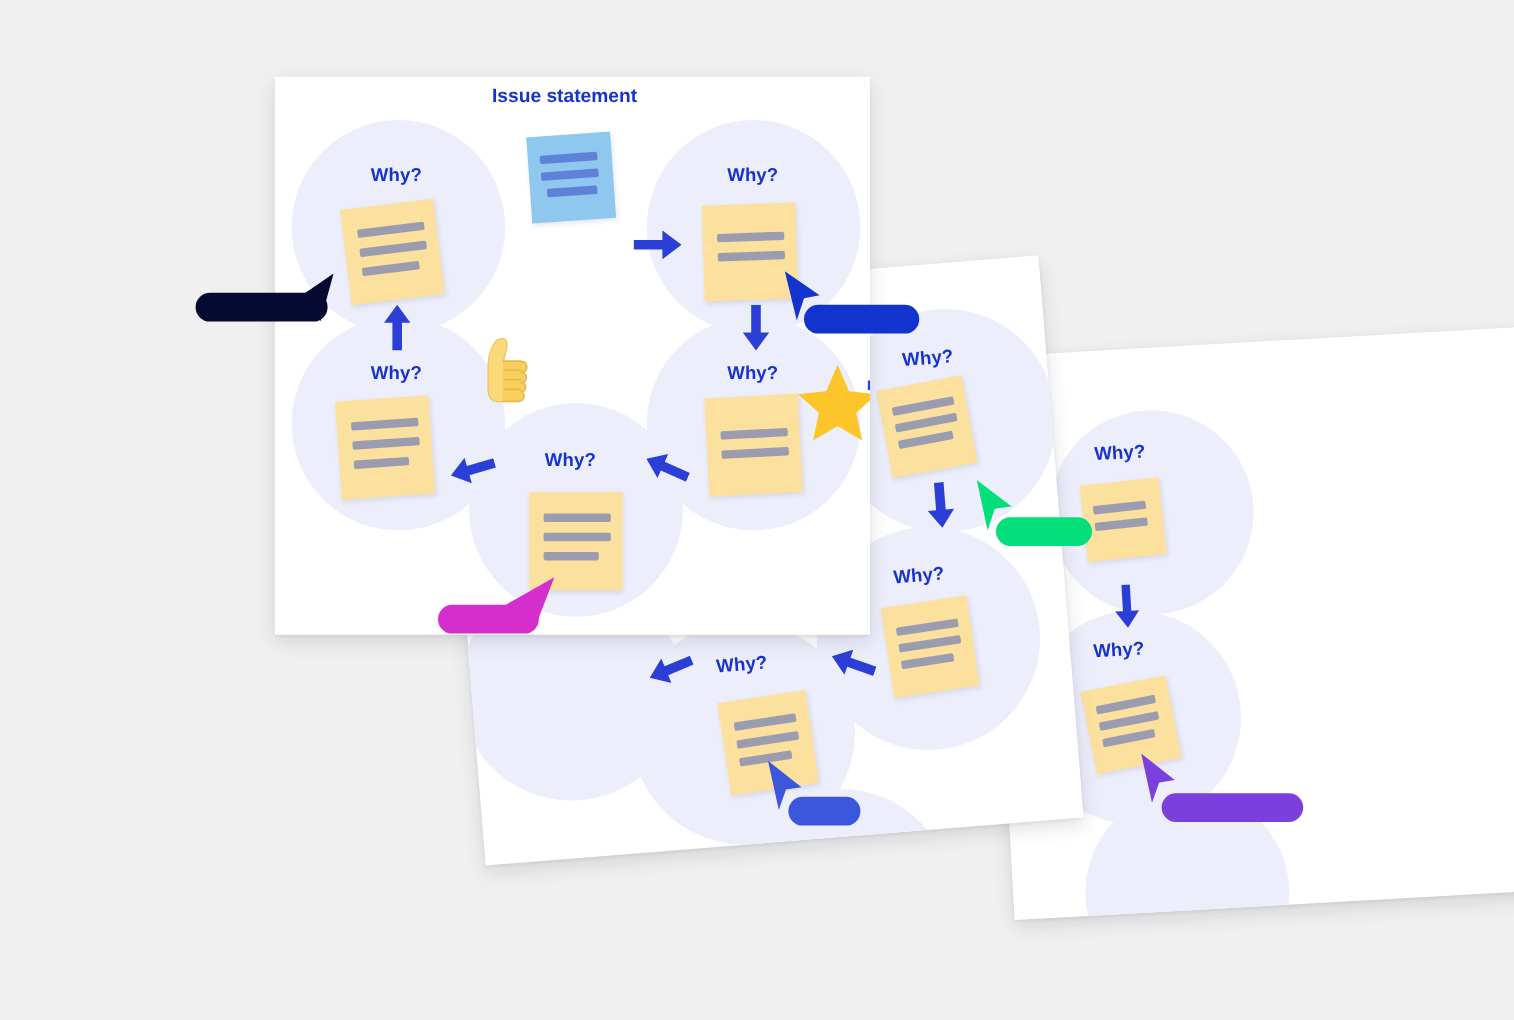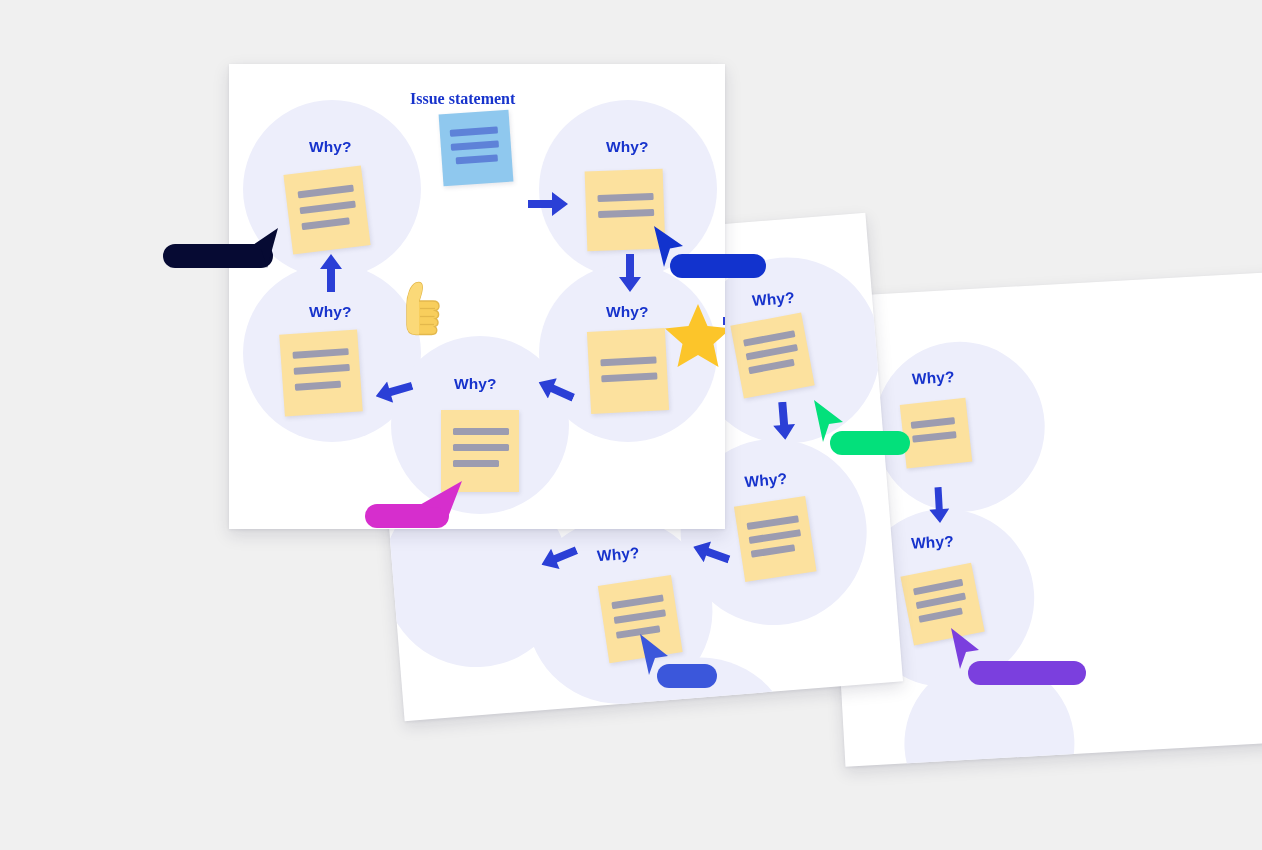--- a/index.html
+++ b/index.html
@@ -185,21 +185,21 @@
 
   <div class="board" id="board-front">
     <div class="board-inner">
 
       <div class="why-circle" style="left:14px;top:36px;width:178px;height:178px;"></div>
       <div class="why-circle" style="left:310px;top:36px;width:178px;height:178px;"></div>
       <div class="why-circle" style="left:14px;top:200px;width:178px;height:178px;"></div>
       <div class="why-circle" style="left:310px;top:200px;width:178px;height:178px;"></div>
       <div class="why-circle" style="left:162px;top:272px;width:178px;height:178px;"></div>
 
-      <div class="board-title" style="left:181px;top:26px;font-family:Liberation Serif, serif;">Issue statement</div>
+      <div class="board-title" style="left:181px;top:8px;">Issue statement</div>
 
       <div class="sticky blue" style="left:212px;top:48px;width:70px;height:72px;transform:rotate(-4deg);">
         <div class="ln" style="left:10px;top:16px;width:48px;"></div>
         <div class="ln" style="left:10px;top:30px;width:48px;"></div>
         <div class="ln" style="left:14px;top:44px;width:42px;"></div>
       </div>
 
       <div class="arrow" style="left:299px;top:128px;">
         <svg width="40" height="24" viewBox="0 0 40 24">
           <path d="M0 8 H24 V0 L40 12 L24 24 V16 H0 Z" fill="#2B3FD6"></path>

